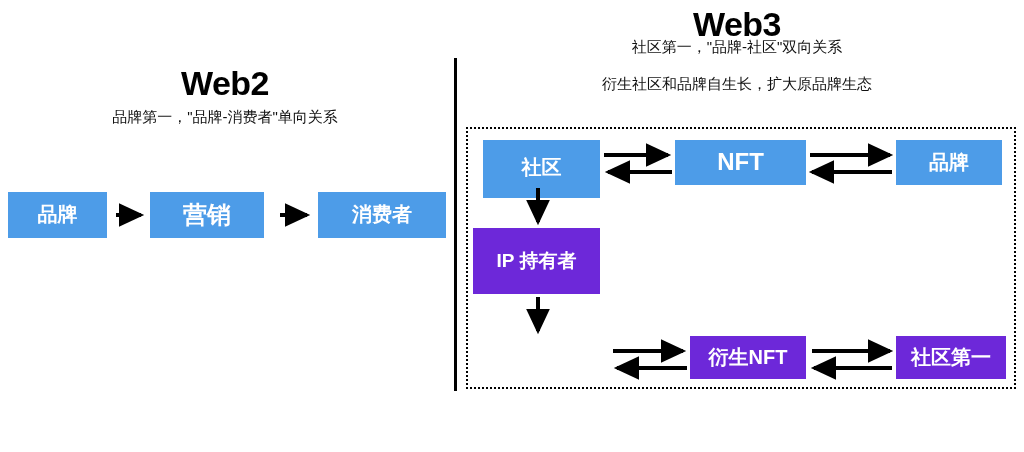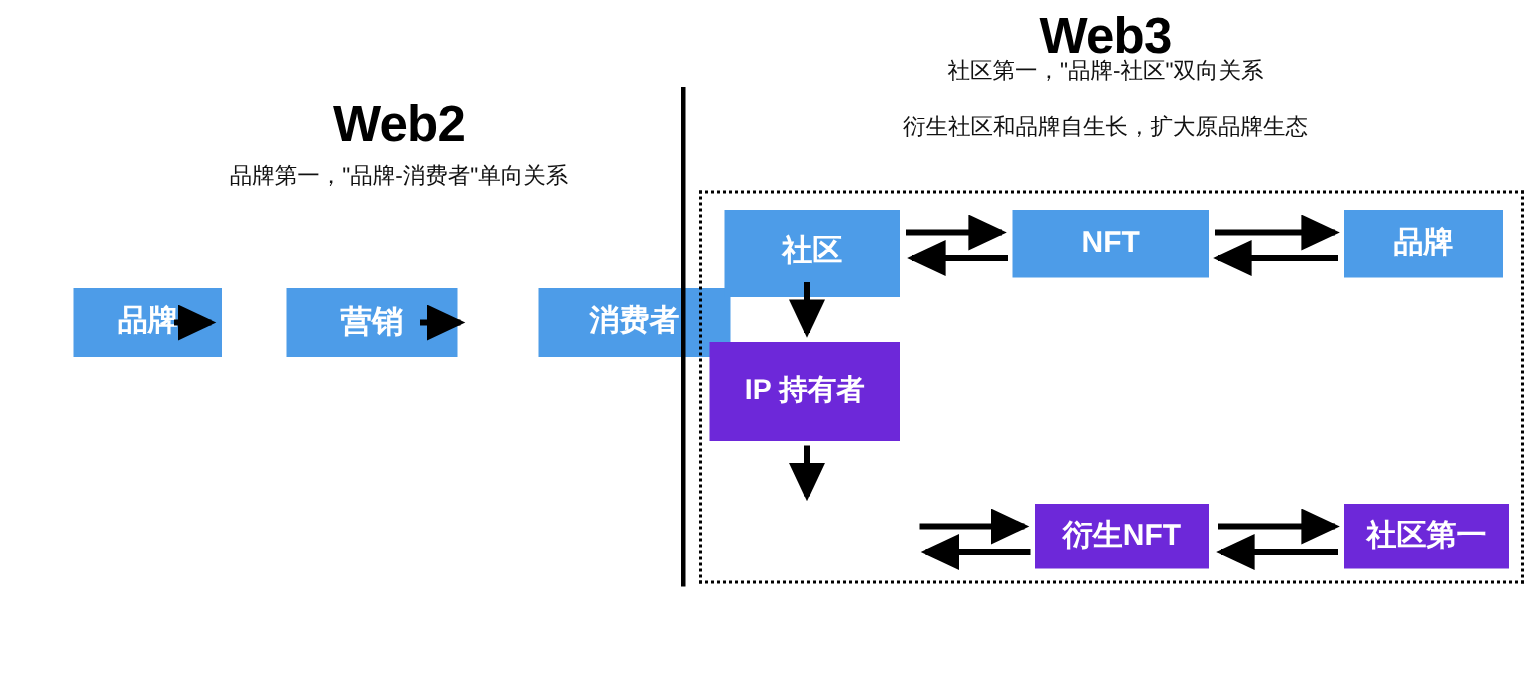--- a/index.html
+++ b/index.html
@@ -76,31 +76,31 @@
     width: 1024px;
     height: 452px;
     pointer-events: none;
   }
 </style>
 </head>
 <body>
 
 <div id="canvas">
 
-  <div class="abs" style="left:0px; top:0px; width:455px; height:452px;margin-left:41px;">
+  <div class="abs" style="left:0px; top:0px; width:455px; height:452px;">
 
     <div class="panel-title abs" style="left:0px; top:64px; width:450px; font-size:34px;">Web2</div>
 
     <div class="panel-sub abs" style="left:0px; top:108px; width:450px; font-size:15px;">品牌第一，"品牌-消费者"单向关系</div>
 
     <div class="node blue" style="left:8px; top:192px; width:99px; height:46px; font-size:20px;">
       <span class="line">品牌</span>
     </div>
 
-    <div class="node blue" style="left:150px; top:192px; width:114px; height:46px; font-size:21px;">
+    <div class="node blue" style="left:150px; top:192px; width:114px; height:46px; font-size:24px;">
       <span class="line">营销</span>
     </div>
 
     <div class="node blue" style="left:318px; top:192px; width:128px; height:46px; font-size:20px;">
       <span class="line">消费者</span>
     </div>
   </div>
 
   <div class="divider" style="left:454px; top:58px; width:3px; height:333px;"></div>
 
@@ -112,21 +112,21 @@
 
     <div class="panel-sub abs" style="left:0px; top:75px; width:560px; font-size:15px;">衍生社区和品牌自生长，扩大原品牌生态</div>
   </div>
 
   <div class="dotted-area" style="left:466px; top:127px; width:550px; height:262px;"></div>
 
   <div class="node blue" style="left:483px; top:140px; width:117px; height:58px; font-size:20px;font-family:Liberation Mono, monospace;">
     <span class="line">社区</span>
   </div>
 
-  <div class="node blue" style="left:675px; top:140px; width:131px; height:45px; font-size:20px;">
+  <div class="node blue" style="left:675px; top:140px; width:131px; height:45px; font-size:24px;">
     <span class="line">NFT</span>
   </div>
 
   <div class="node blue" style="left:896px; top:140px; width:106px; height:45px; font-size:20px;">
     <span class="line">品牌</span>
   </div>
 
   <div class="node pink" style="left:473px; top:228px; width:127px; height:66px; font-size:19px;">
     <span class="line">IP 持有者</span>
   </div>

